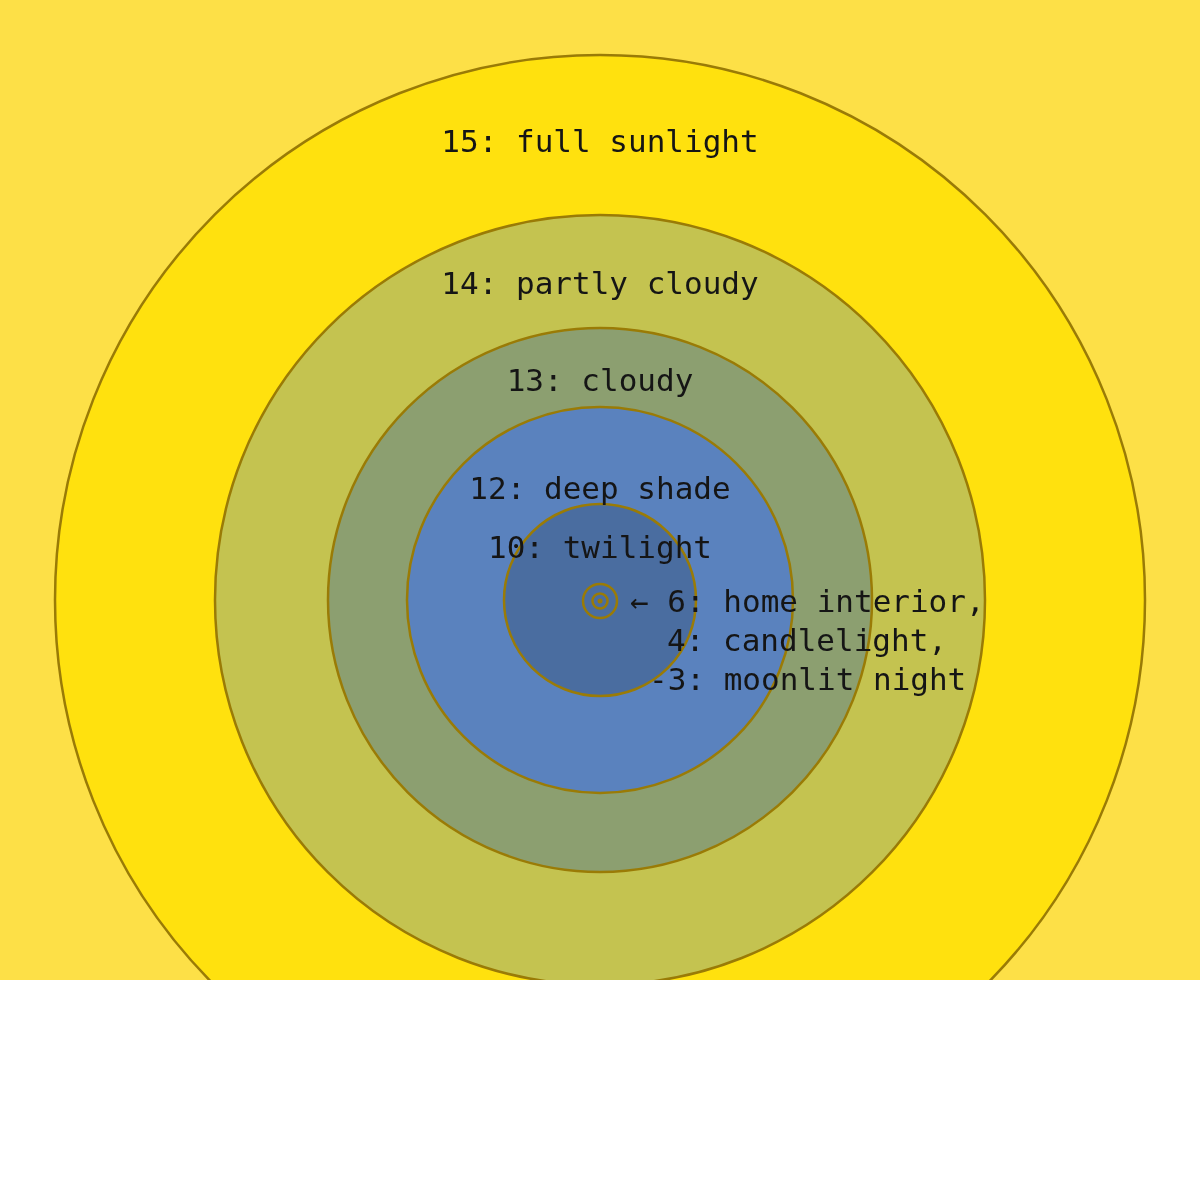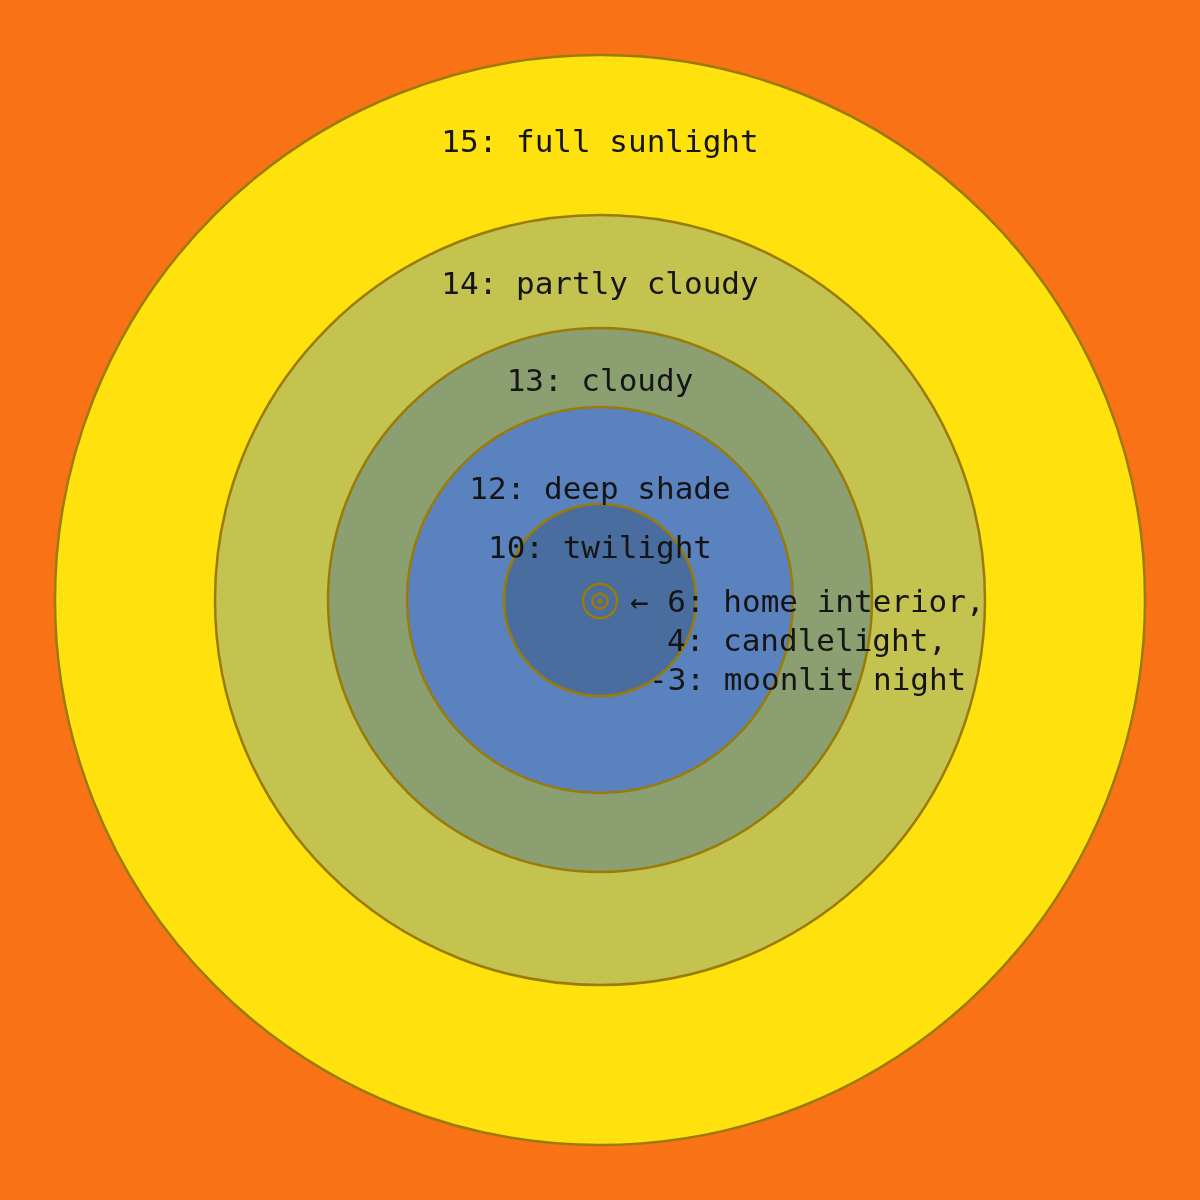--- a/index.html
+++ b/index.html
@@ -3,22 +3,22 @@
 <meta charset="utf-8">
 <style>
   html, body {
     margin: 0;
     padding: 0;
     background: #ffffff;
   }
   .stage {
     position: relative;
     width: 1200px;
-    height: 1200px;
-    background: #f97316;
+    height: 980px;
+    background: #fde047;
     overflow: hidden;
   }
   svg text {
     font-family: "DejaVu Sans Mono", "Liberation Mono", monospace;
     fill: #151515;
   }
   .ring-label {
     font-size: 31px;
   }
   .annotation {

